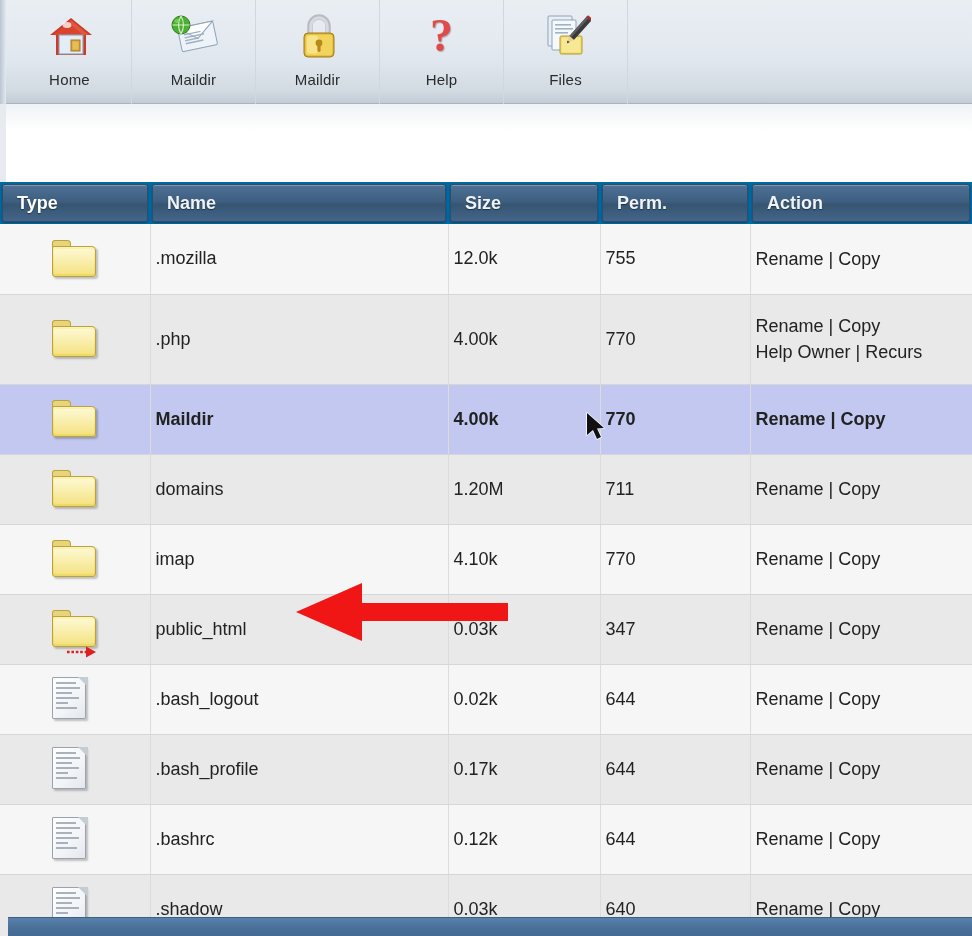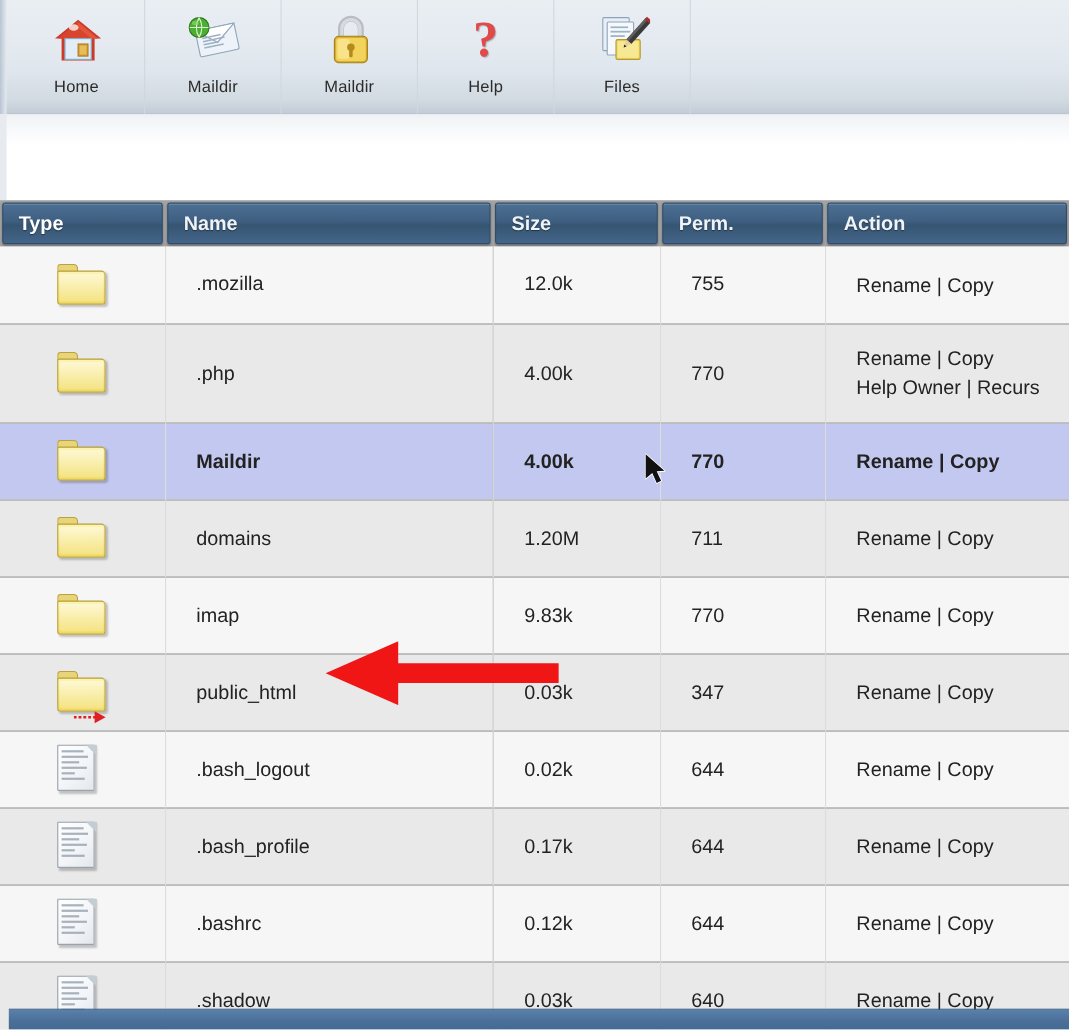--- a/index.html
+++ b/index.html
@@ -61,21 +61,21 @@
     background: linear-gradient(to bottom, #eff2f5 0%, #ffffff 34%, #ffffff 100%);
   }
   .gap::before{
     content:""; position:absolute; left:0; top:0; width:6px; height:78px;
     background:#e7ebef;
   }
 
   
   .tablewrap {
     position:absolute; left:0; top:182px; width:972px; height:735px;
-    background:#a3a3a3;
+    background:#0369a1;
   }
   .ftable { width: 972px; border-collapse: collapse; table-layout: fixed; }
 
   .ftable col.c-type { width: 150px; }
   .ftable col.c-name { width: 298px; }
   .ftable col.c-size { width: 152px; }
   .ftable col.c-perm { width: 150px; }
   .ftable col.c-act  { width: 222px; }
 
   thead th {
@@ -95,21 +95,21 @@
     padding-left: 14px;
     text-shadow: 0 1px 1px rgba(0,0,0,.45);
   }
   .hcell.sorted { font-weight: bold; color: #ffffff; }
 
   tbody td {
     height: 70px;
     font-size: 18px; color: #222;
     border-bottom: 1px solid #d6d6d6;
     border-right: 1px solid #dcdcdc;
-    padding: 0 0 0 28px;
+    padding: 0 0 0 5px;
     vertical-align: middle;
     white-space: nowrap;
     overflow: hidden;
   }
   tbody td.td-type { padding-left: 0; text-align: left; }
   tbody tr.odd  td { background: #f6f6f6; }
   tbody tr.even td { background: #e9e9e9; }
   tbody tr.sel  td { background: #c2c8ef; font-weight: bold; }
   tbody tr.tall td { height: 90px; }
 
@@ -369,21 +369,21 @@
             <td class="td-type">
               <span class="ico-cell">
                 <span class="folder">
                   <span class="tab"></span>
                   <span class="body"></span>
                   <span class="flap"></span>
                 </span>
               </span>
             </td>
             <td>imap</td>
-            <td>9.83k</td>
+            <td>4.10k</td>
             <td>770</td>
             <td class="td-act"><span>Rename | Copy</span></td>
           </tr>
           <tr class="even">
             <td class="td-type">
               <span class="ico-cell">
                 <span class="folder">
                   <span class="tab"></span>
                   <span class="body"></span>
                   <span class="flap"></span>

